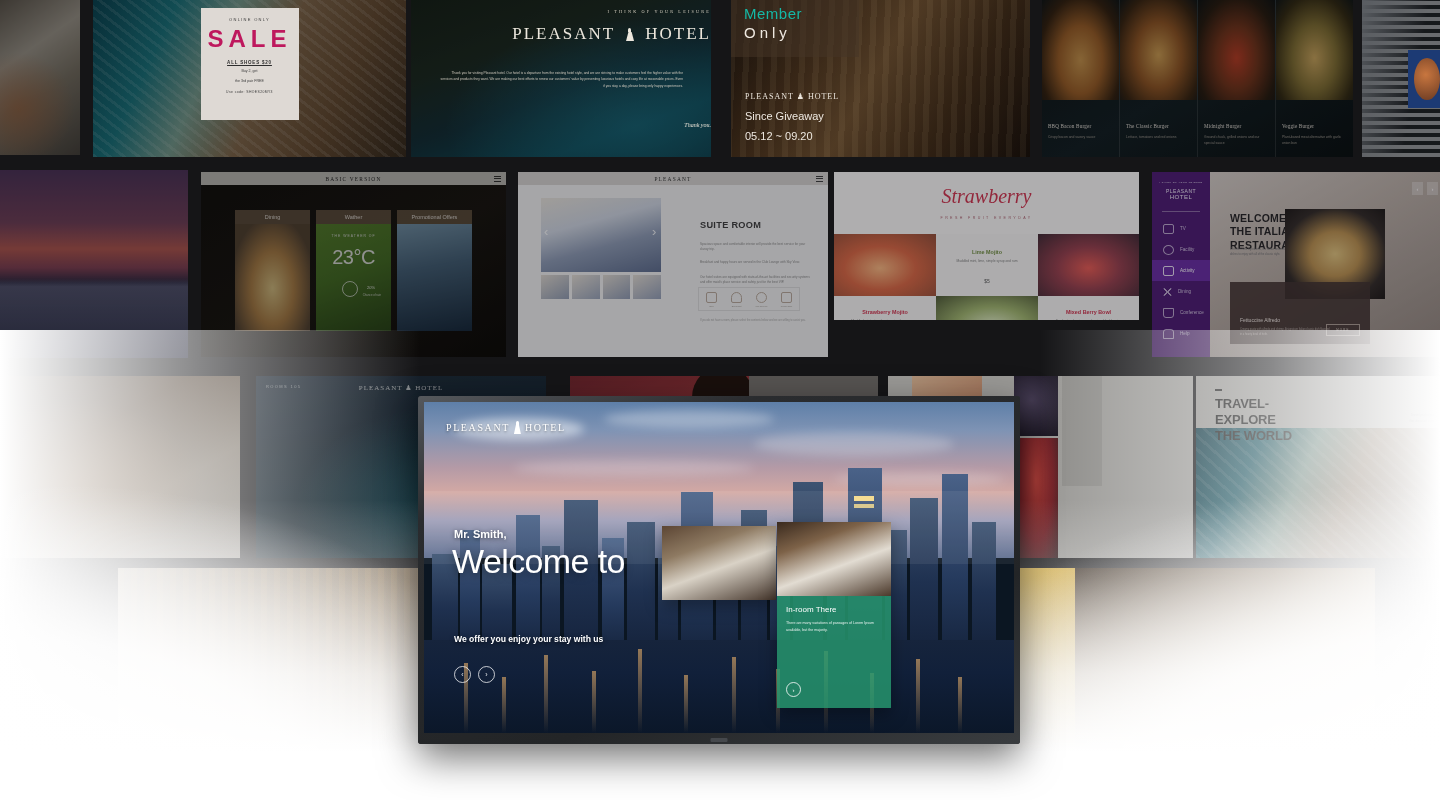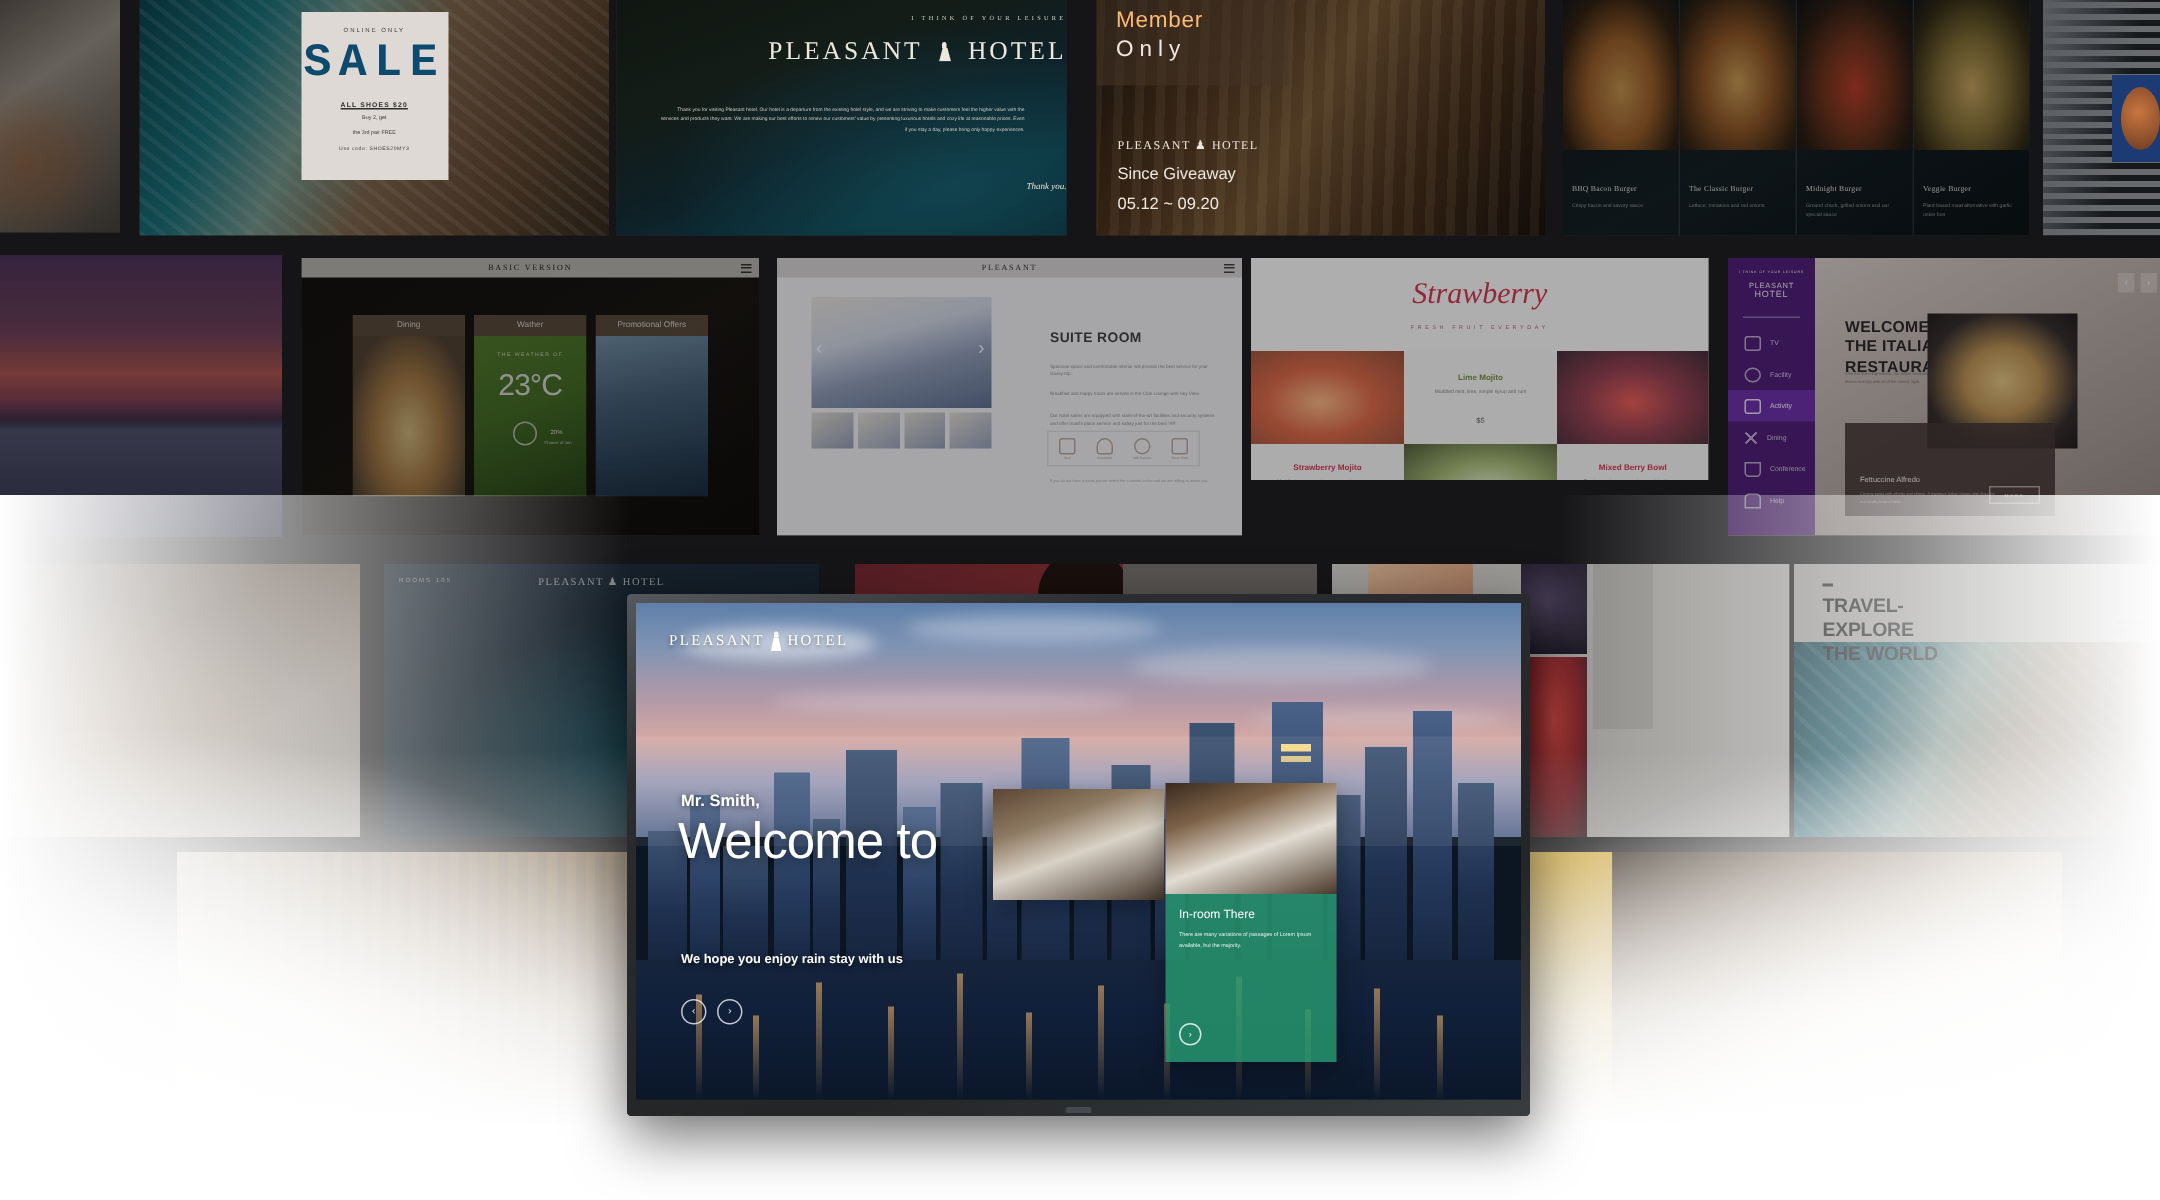--- a/index.html
+++ b/index.html
@@ -16,35 +16,35 @@
 
   
   .t-center{position:absolute;left:0;right:0;text-align:right;}
   .serif{font-family:"Liberation Serif",serif;}
 
   
   .sale-card{position:absolute;left:50%;top:8px;transform:translateX(-50%);
     width:98px;height:112px;background:#ded9d4;display:flex;flex-direction:column;
     align-items:center;justify-content:flex-start;padding-top:9px;box-sizing:border-box;}
   .sale-kicker{font-size:4px;letter-spacing:1.3px;color:#3a3a3a;}
-  .sale-big{font-size:31px;font-weight:bold;letter-spacing:5px;color:#0c4a6e;margin-top:3px;
-    font-family:Liberation Mono, monospace;}
+  .sale-big{font-size:24px;font-weight:bold;letter-spacing:5px;color:#be185d;margin-top:3px;
+    font-family:Liberation Sans, sans-serif;}
   .sale-sub{font-size:4.5px;letter-spacing:.8px;color:#2d2d2d;text-decoration:underline;margin-top:7px;font-weight:bold;}
   .sale-line{font-size:3.6px;color:#3c3c3c;margin-top:4px;line-height:1.55;text-align:center;}
   .sale-code{font-size:3.4px;color:#3c3c3c;margin-top:6px;letter-spacing:.4px;}
 
   
   .ph-kicker{top:9px;font-size:4.2px;letter-spacing:2.2px;color:#d8d2c4;}
   .ph-logo{top:24px;font-size:17px;letter-spacing:2px;color:#ece7dd;}
   .ph-body{top:70px;font-size:3.3px;color:#cfc9bd;line-height:1.9;padding:0 28px;}
   .ph-thanks{top:122px;font-size:6px;color:#e8e2d6;font-style:italic;}
 
   
   .mo-box{position:absolute;left:0;top:0;width:128px;height:57px;background:rgba(70,52,38,.55);}
-  .mo-l1{position:absolute;left:13px;top:5px;font-size:15px;color:#fdba74;letter-spacing:.5px;}
+  .mo-l1{position:absolute;left:13px;top:5px;font-size:15px;color:#14b8a6;letter-spacing:.5px;}
   .mo-l2{position:absolute;left:13px;top:24px;font-size:15px;color:#efe9e1;letter-spacing:4px;}
   .mo-logo{position:absolute;left:14px;top:92px;font-size:8px;letter-spacing:1px;color:#ece6dd;}
   .mo-l3{position:absolute;left:14px;top:110px;font-size:11px;color:#eee8e0;}
   .mo-l4{position:absolute;left:14px;top:130px;font-size:11px;color:#eee8e0;}
 
   
   .bcols{position:absolute;inset:0;display:flex;}
   .bcol{flex:1;position:relative;border-right:1px solid rgba(255,255,255,.12);}
   .bcol:last-child{border-right:none;}
   .bimg{position:absolute;left:0;right:0;top:0;height:64%;}
@@ -579,21 +579,21 @@
       <div class="tvlogo">
         <span>PLEASANT</span>
         <span class="lh"></span>
         <span>HOTEL</span>
       </div>
 
       <div class="greet">Mr. Smith,</div>
       <div class="headline">
         <span>Welcome to</span><br>
       </div>
-      <div class="tagline">We hope you enjoy rain stay with us</div>
+      <div class="tagline">We offer you enjoy your stay with us</div>
 
       <div class="navbtns">
         <div class="navbtn">‹</div>
         <div class="navbtn">›</div>
       </div>
 
       <div class="cards">
         <div class="card c-blue">
           <div class="cimg" style="background:linear-gradient(160deg,#5c4634 0%,#8e7a62 30%,#d9d2c6 55%,#43342a 100%);"></div>
         </div>

